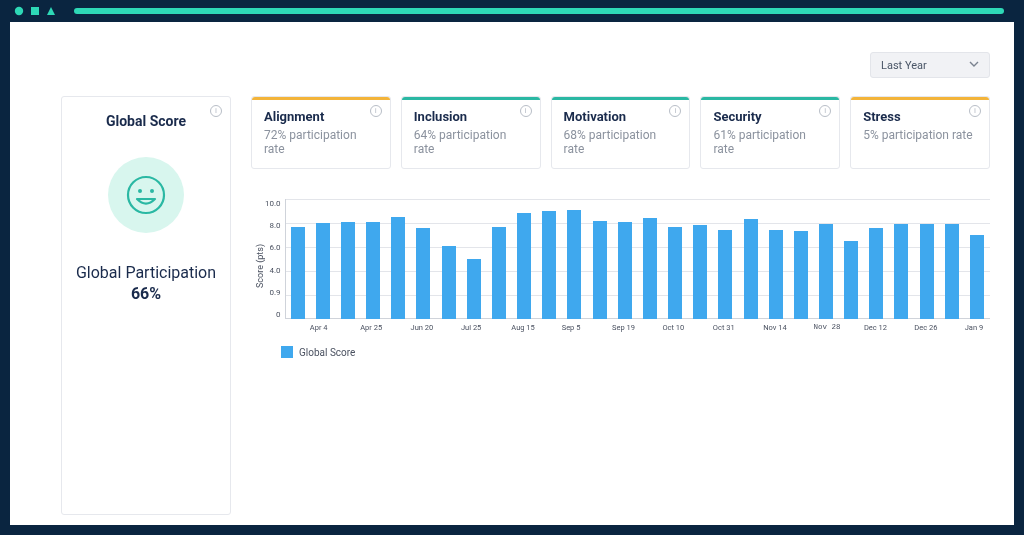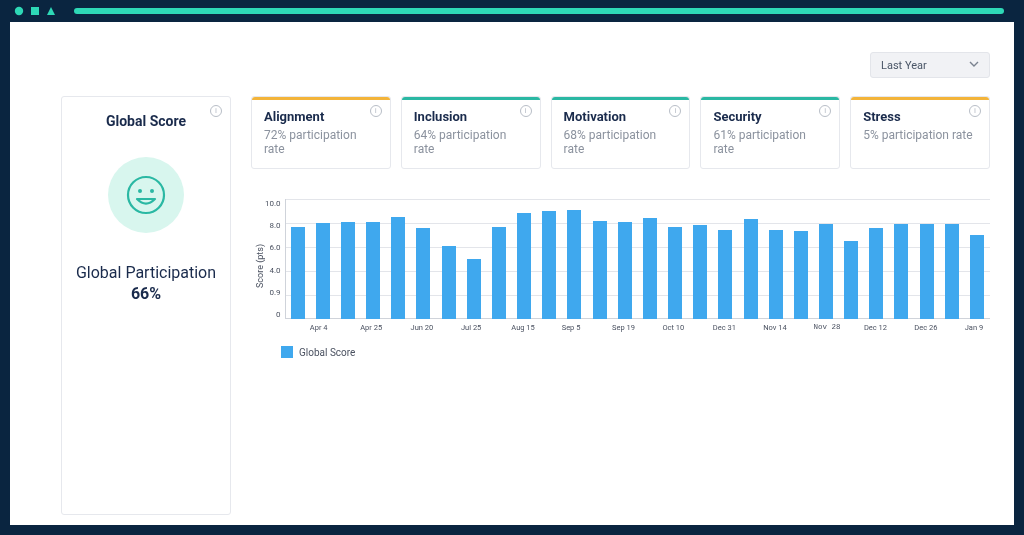--- a/index.html
+++ b/index.html
@@ -292,21 +292,21 @@
                 <div class="x-tick" style="width: 3.57143%;">Jul 25</div>
                 <div class="x-tick" style="width: 3.57143%;"></div>
                 <div class="x-tick" style="width: 3.57143%;">Aug 15</div>
                 <div class="x-tick" style="width: 3.57143%;"></div>
                 <div class="x-tick" style="width: 3.57143%;">Sep 5</div>
                 <div class="x-tick" style="width: 3.57143%;"></div>
                 <div class="x-tick" style="width: 3.57143%;">Sep 19</div>
                 <div class="x-tick" style="width: 3.57143%;"></div>
                 <div class="x-tick" style="width: 3.57143%;">Oct 10</div>
                 <div class="x-tick" style="width: 3.57143%;"></div>
-                <div class="x-tick" style="width: 3.57143%;">Dec 31</div>
+                <div class="x-tick" style="width: 3.57143%;">Oct 31</div>
                 <div class="x-tick" style="width: 3.57143%;"></div>
                 <div class="x-tick" style="width: 3.57143%;">Nov 14</div>
                 <div class="x-tick" style="width: 3.57143%;"></div>
                 <div class="x-tick" style="width: 3.57143%; font-family: Liberation Mono, monospace;">Nov 28</div>
                 <div class="x-tick" style="width: 3.57143%;"></div>
                 <div class="x-tick" style="width: 3.57143%;">Dec 12</div>
                 <div class="x-tick" style="width: 3.57143%;"></div>
                 <div class="x-tick" style="width: 3.57143%;">Dec 26</div>
                 <div class="x-tick" style="width: 3.57143%;"></div>
                 <div class="x-tick" style="width: 3.57143%;">Jan 9</div>

